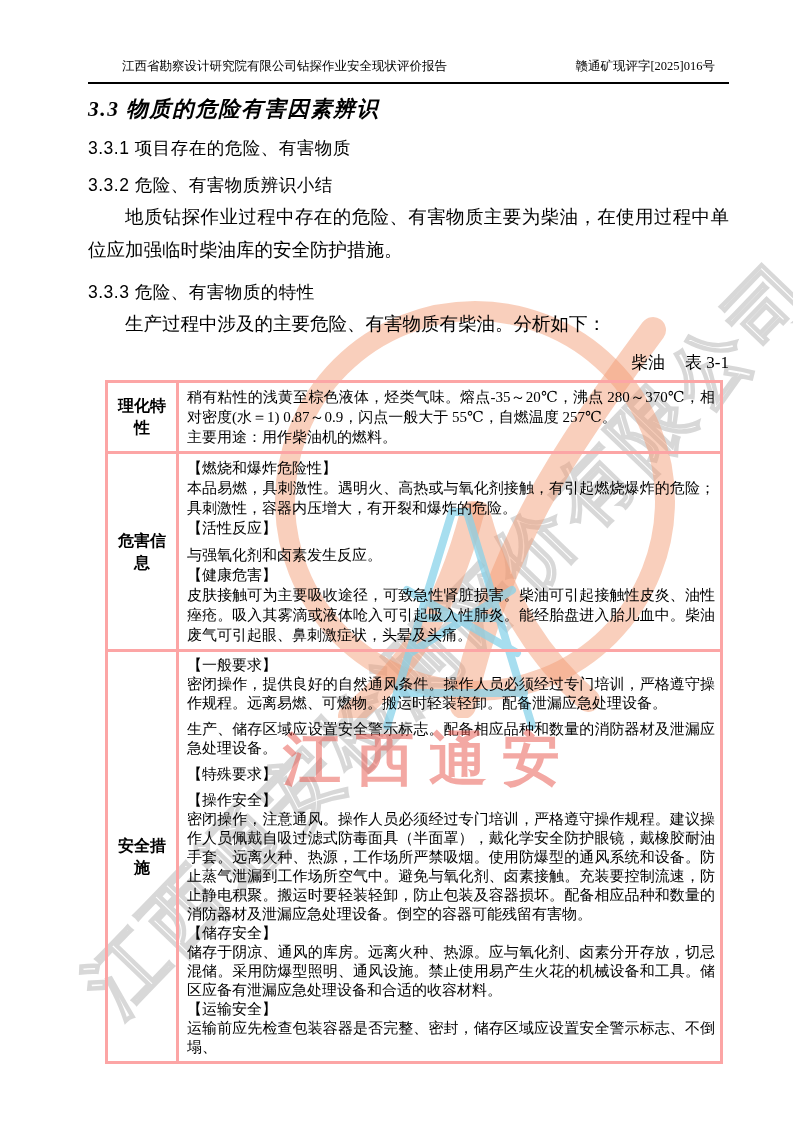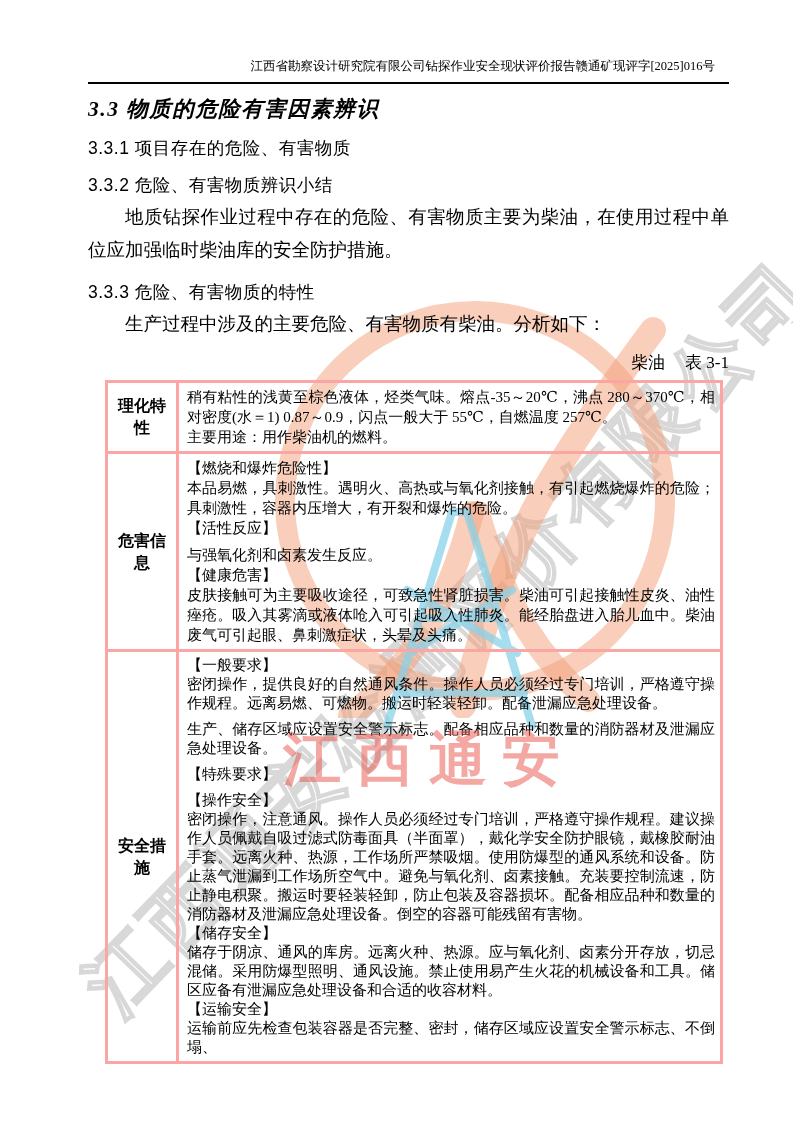--- a/index.html
+++ b/index.html
@@ -5,21 +5,21 @@
   html,body { margin:0; padding:0; background:#e8e8e8; }
   .page {
     position:relative; width:793px; height:1122px; margin:0 auto;
     background:#ffffff; color:#000;
     font-family:"Liberation Serif","DejaVu Serif",serif;
     overflow:hidden;
   }
   .content { position:relative; z-index:1; padding:58px 64px 0 88px; }
 
   .header {
-    display:flex; justify-content:flex-end; align-items:flex-end;
+    display:flex; justify-content:space-between; align-items:flex-end;
     font-size:12.5px; padding:0 14px 7px 34px;
     border-bottom:2px solid #000;
   }
   .header .ht { white-space:nowrap; }
 
   h1.title {
     font-size:21.5px; font-weight:bold; font-style:italic;
     letter-spacing:1.5px; margin:11px 0 0 0; line-height:28px;
   }
   h2.sub {

